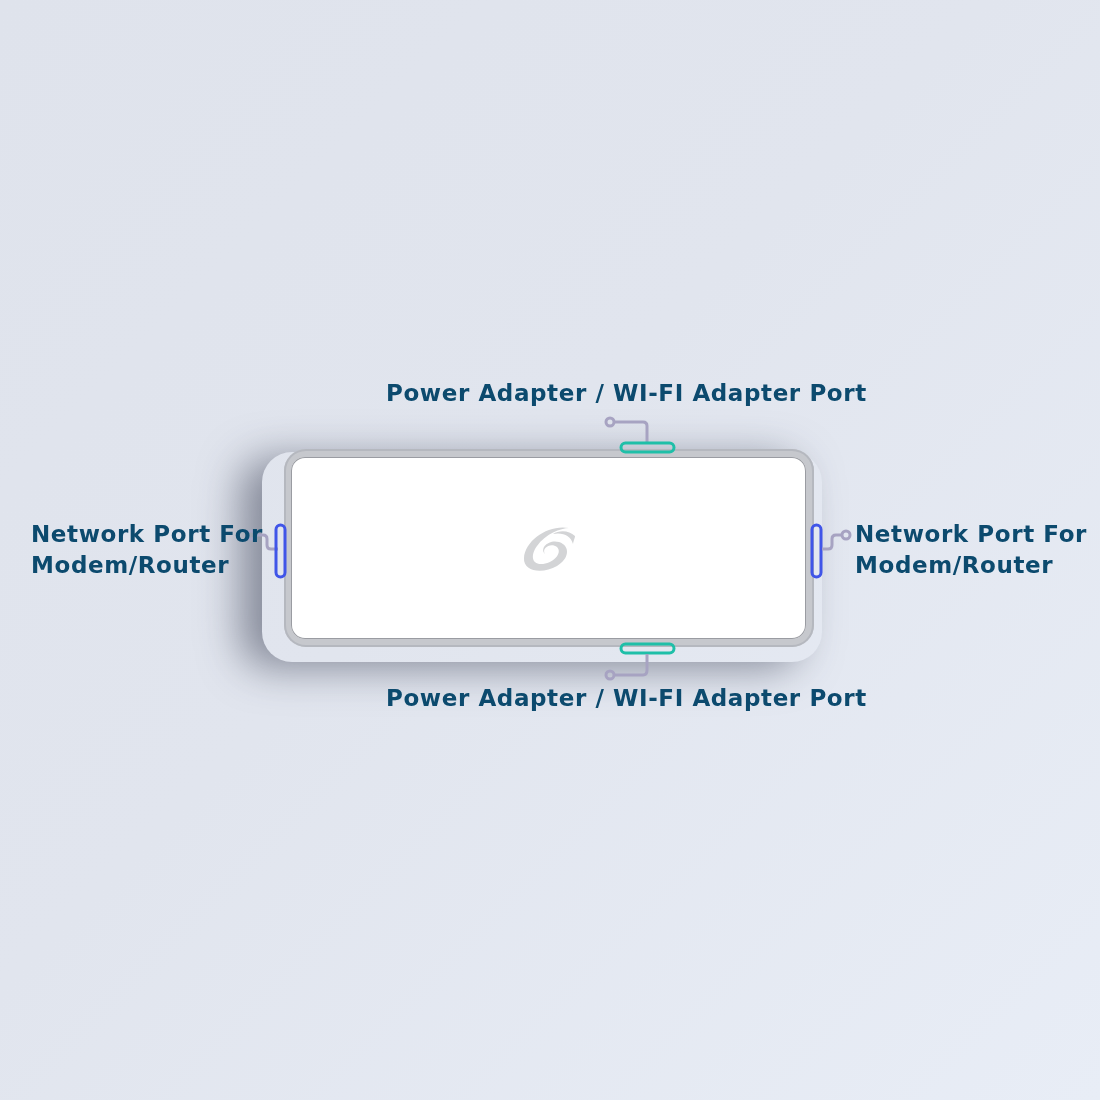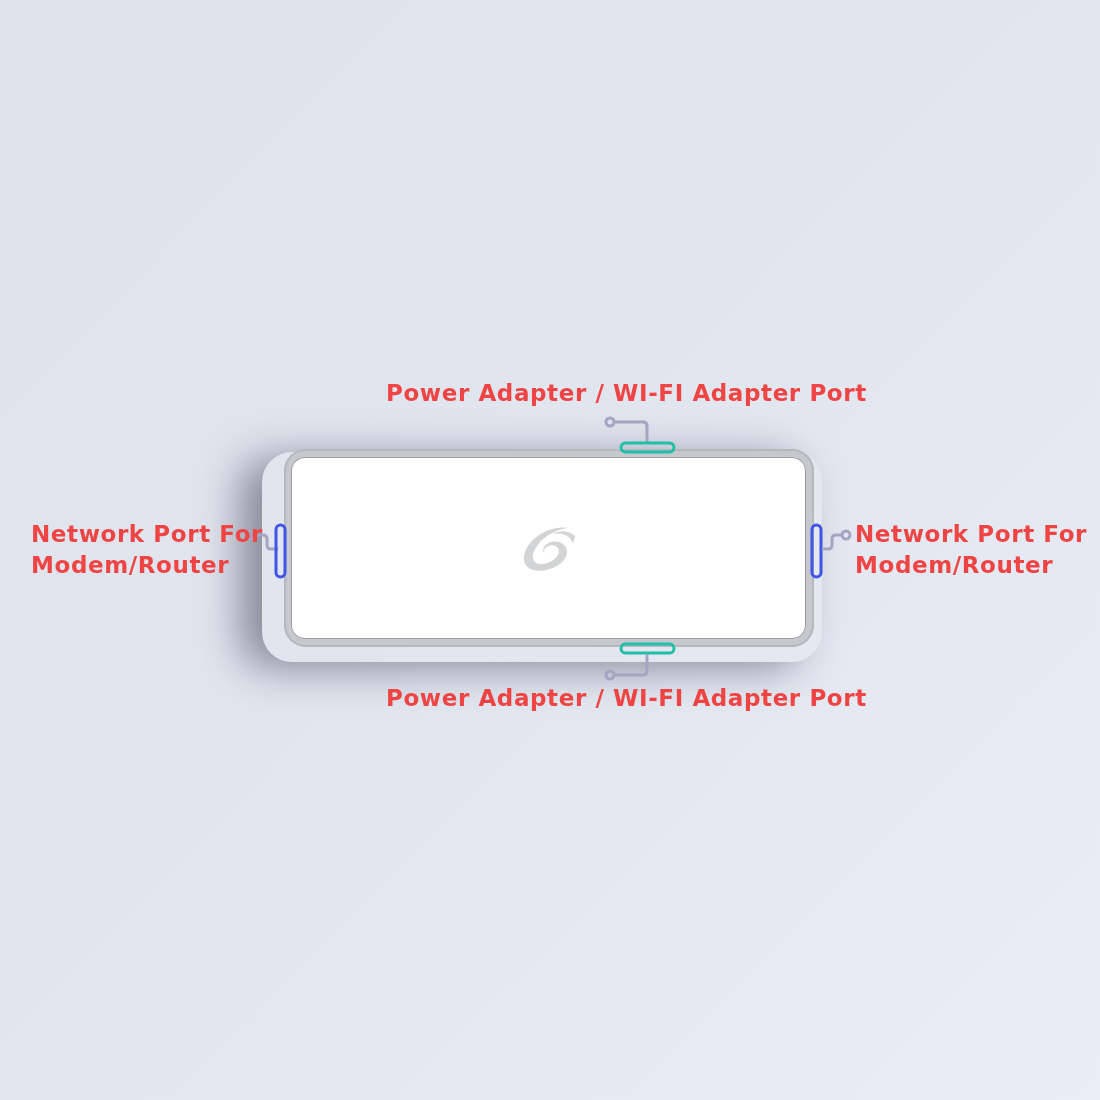--- a/index.html
+++ b/index.html
@@ -2,21 +2,21 @@
 <html><head>
 <meta charset="utf-8">
 <style>
   html, body { margin: 0; padding: 0; }
   body {
     width: 1100px; height: 1100px; overflow: hidden; position: relative;
     background: linear-gradient(135deg, #dfe3ec 0%, #e1e5ee 45%, #e8edf6 100%);
     font-family: "Liberation Sans", sans-serif;
   }
   .label {
-    position: absolute; color: #ef4444; font-size: 24px; font-weight: bold;
+    position: absolute; color: #0c4a6e; font-size: 24px; font-weight: bold;
     letter-spacing: 0.6px; line-height: 31px; white-space: nowrap;
     font-family: "DejaVu Sans", sans-serif; font-weight: 600;
   }
   .label.top { left: 386px; top: 378px; font-size: 23px; }
   .label.bottom { left: 386px; top: 683px; font-size: 23px; }
   .label.left { left: 31px; top: 519px; font-size: 23px; }
   .label.right { left: 855px; top: 519px; font-size: 23px; }
   .device-shadow {
     position: absolute; left: 262px; top: 452px; width: 560px; height: 210px;
     border-radius: 30px; box-shadow: -22px 6px 40px rgba(60,65,85,0.55);

